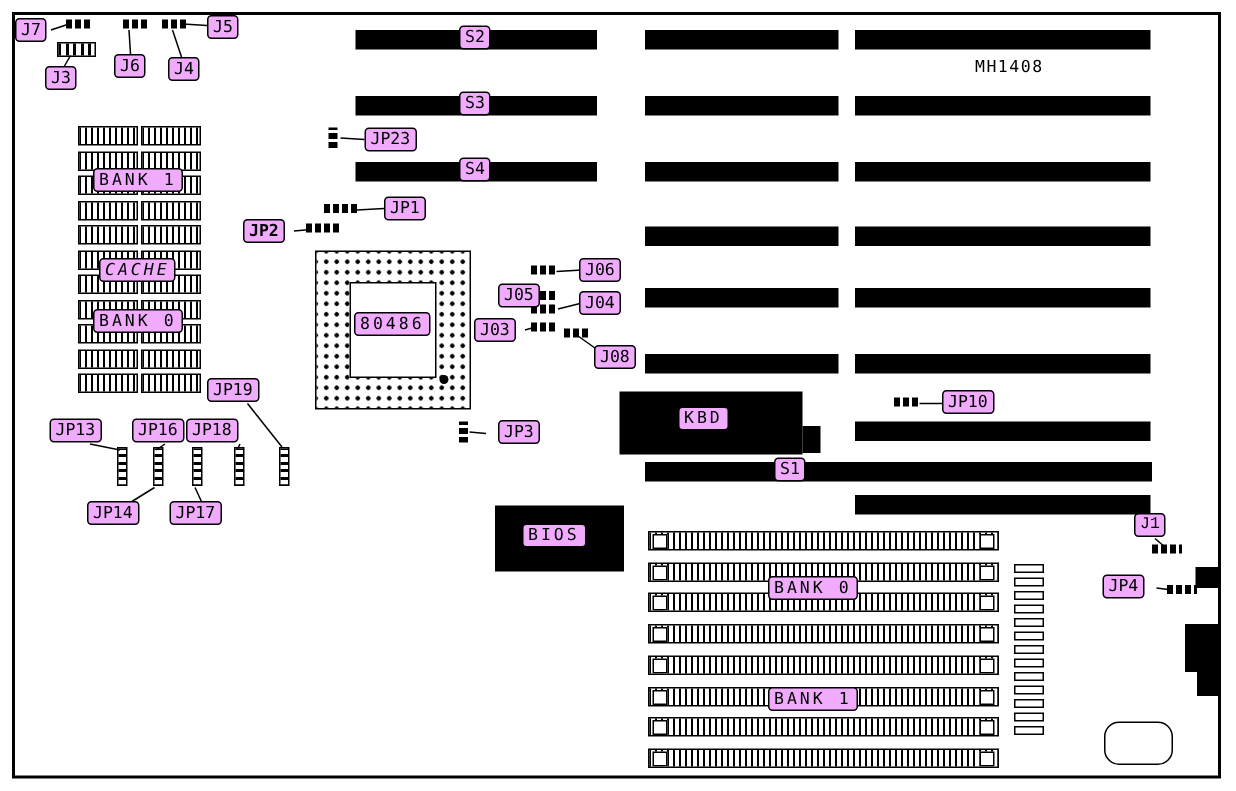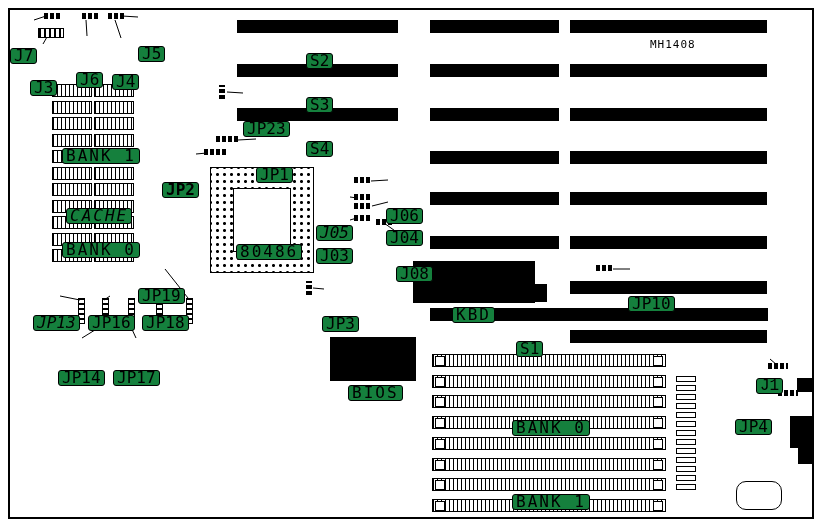--- a/index.html
+++ b/index.html
@@ -1,22 +1,22 @@
 <!DOCTYPE html>
 <html><head>
 <meta charset="utf-8">
 <style>
   html,body{margin:0;padding:0;background:#fff;}
   .stage{position:relative;width:824px;height:527px;background:#fff;overflow:hidden;
          font-family:"DejaVu Sans Mono","Liberation Mono",monospace;}
   .board{position:absolute;left:8px;top:8px;width:802px;height:507px;border:2px solid #000;background:#fff;}
   .slot{position:absolute;background:#000;height:13px;z-index:1;}
   .blackbox{position:absolute;background:#000;z-index:1;}
-  .callout{position:absolute;background:#15803d;border:1px solid #000;border-radius:3px;
-           font-size:16px;line-height:14px;padding:0 3px;text-align:center;z-index:6;white-space:nowrap;margin-top:36px;}
+  .callout{position:absolute;background:#f0abfc;border:1px solid #000;border-radius:3px;
+           font-size:11px;line-height:14px;padding:0 3px;text-align:center;z-index:6;white-space:nowrap;}
   .wide{letter-spacing:2px;}
   .silk{position:absolute;font-size:11px;letter-spacing:1px;z-index:2;}
   .leaders{position:absolute;left:0;top:0;width:824px;height:527px;z-index:4;pointer-events:none;}
   
   .chip-grid{position:absolute;left:52px;top:84px;width:86px;height:178px;display:flex;flex-wrap:wrap;
              gap:2px;align-content:space-between;z-index:1;}
   .chip{width:40px;height:13px;border:1px solid #000;box-sizing:border-box;
         background:repeating-linear-gradient(90deg,#000 0 1px,#fff 1px 4px);}
   
   .cpu{position:absolute;left:210px;top:167px;width:102px;height:104px;border:1px solid #000;z-index:1;
@@ -196,31 +196,31 @@
 
   <div class="callout" style="left:10px;top:12px;">J7</div>
   <div class="callout" style="left:138px;top:10px;">J5</div>
   <div class="callout" style="left:76px;top:36px;">J6</div>
   <div class="callout" style="left:112px;top:38px;">J4</div>
   <div class="callout" style="left:30px;top:44px;">J3</div>
   <div class="callout" style="left:243px;top:85px;">JP23</div>
   <div class="callout" style="left:256px;top:131px;">JP1</div>
   <div class="callout" style="left:162px;top:146px;font-weight:bold;">JP2</div>
   <div class="callout" style="left:386px;top:172px;">J06</div>
-  <div class="callout" style="left:316px;top:189px;font-style:italic;">J05</div>
+  <div class="callout" style="left:332px;top:189px;">J05</div>
   <div class="callout" style="left:386px;top:194px;">J04</div>
   <div class="callout" style="left:316px;top:212px;">J03</div>
   <div class="callout" style="left:396px;top:230px;">J08</div>
   <div class="callout" style="left:138px;top:252px;text-align:center;">JP19</div>
-  <div class="callout" style="left:33px;top:279px;font-style:italic;">JP13</div>
+  <div class="callout" style="left:33px;top:279px;">JP13</div>
   <div class="callout" style="left:88px;top:279px;">JP16</div>
-  <div class="callout" style="left:142px;top:279px;">JP18</div>
+  <div class="callout" style="left:124px;top:279px;">JP18</div>
   <div class="callout" style="left:58px;top:334px;">JP14</div>
   <div class="callout" style="left:113px;top:334px;">JP17</div>
-  <div class="callout" style="left:322px;top:280px;">JP3</div>
+  <div class="callout" style="left:332px;top:280px;">JP3</div>
   <div class="callout" style="left:628px;top:260px;">JP10</div>
   <div class="callout" style="left:756px;top:342px;font-family:Liberation Mono, monospace;">J1</div>
   <div class="callout" style="left:735px;top:383px;">JP4</div>
 
   <div class="callout" style="left:306px;top:17px;">S2</div>
   <div class="callout" style="left:306px;top:61px;">S3</div>
   <div class="callout" style="left:306px;top:105px;">S4</div>
   <div class="callout" style="left:516px;top:305px;">S1</div>
   <div class="callout wide" style="left:452px;top:271px;">KBD</div>
   <div class="callout wide" style="left:348px;top:349px;text-align:right;">BIOS</div>

